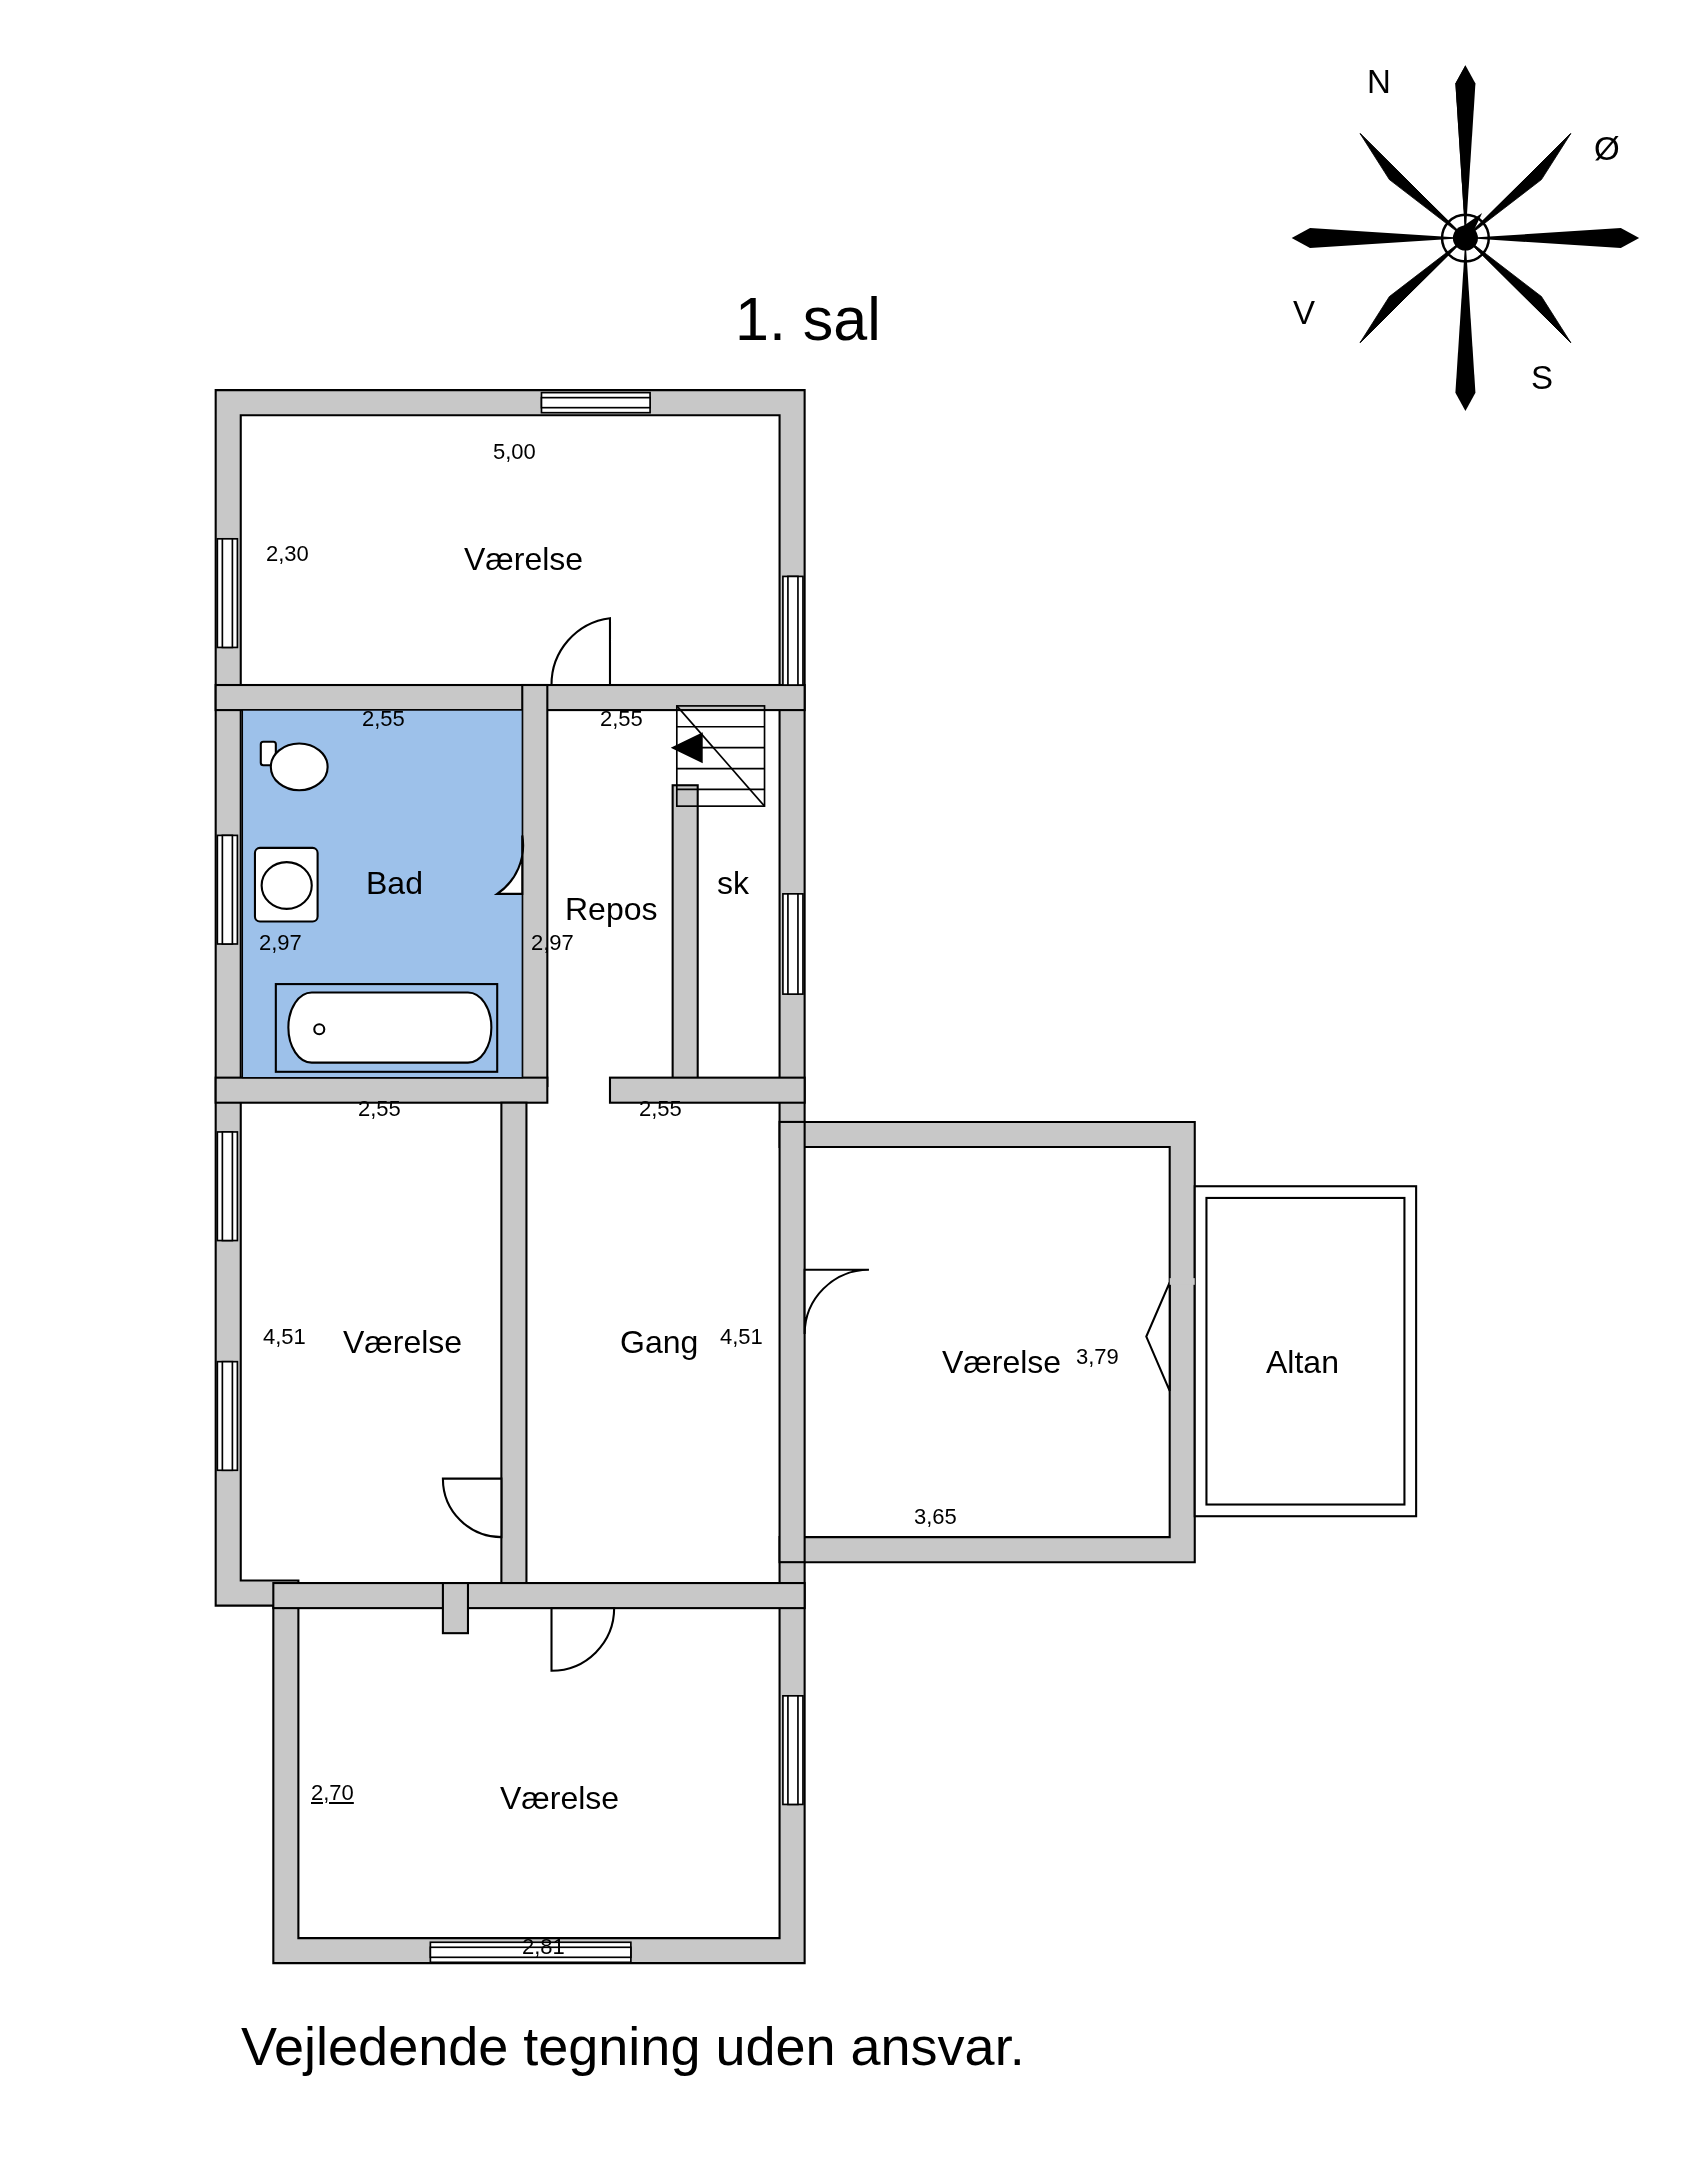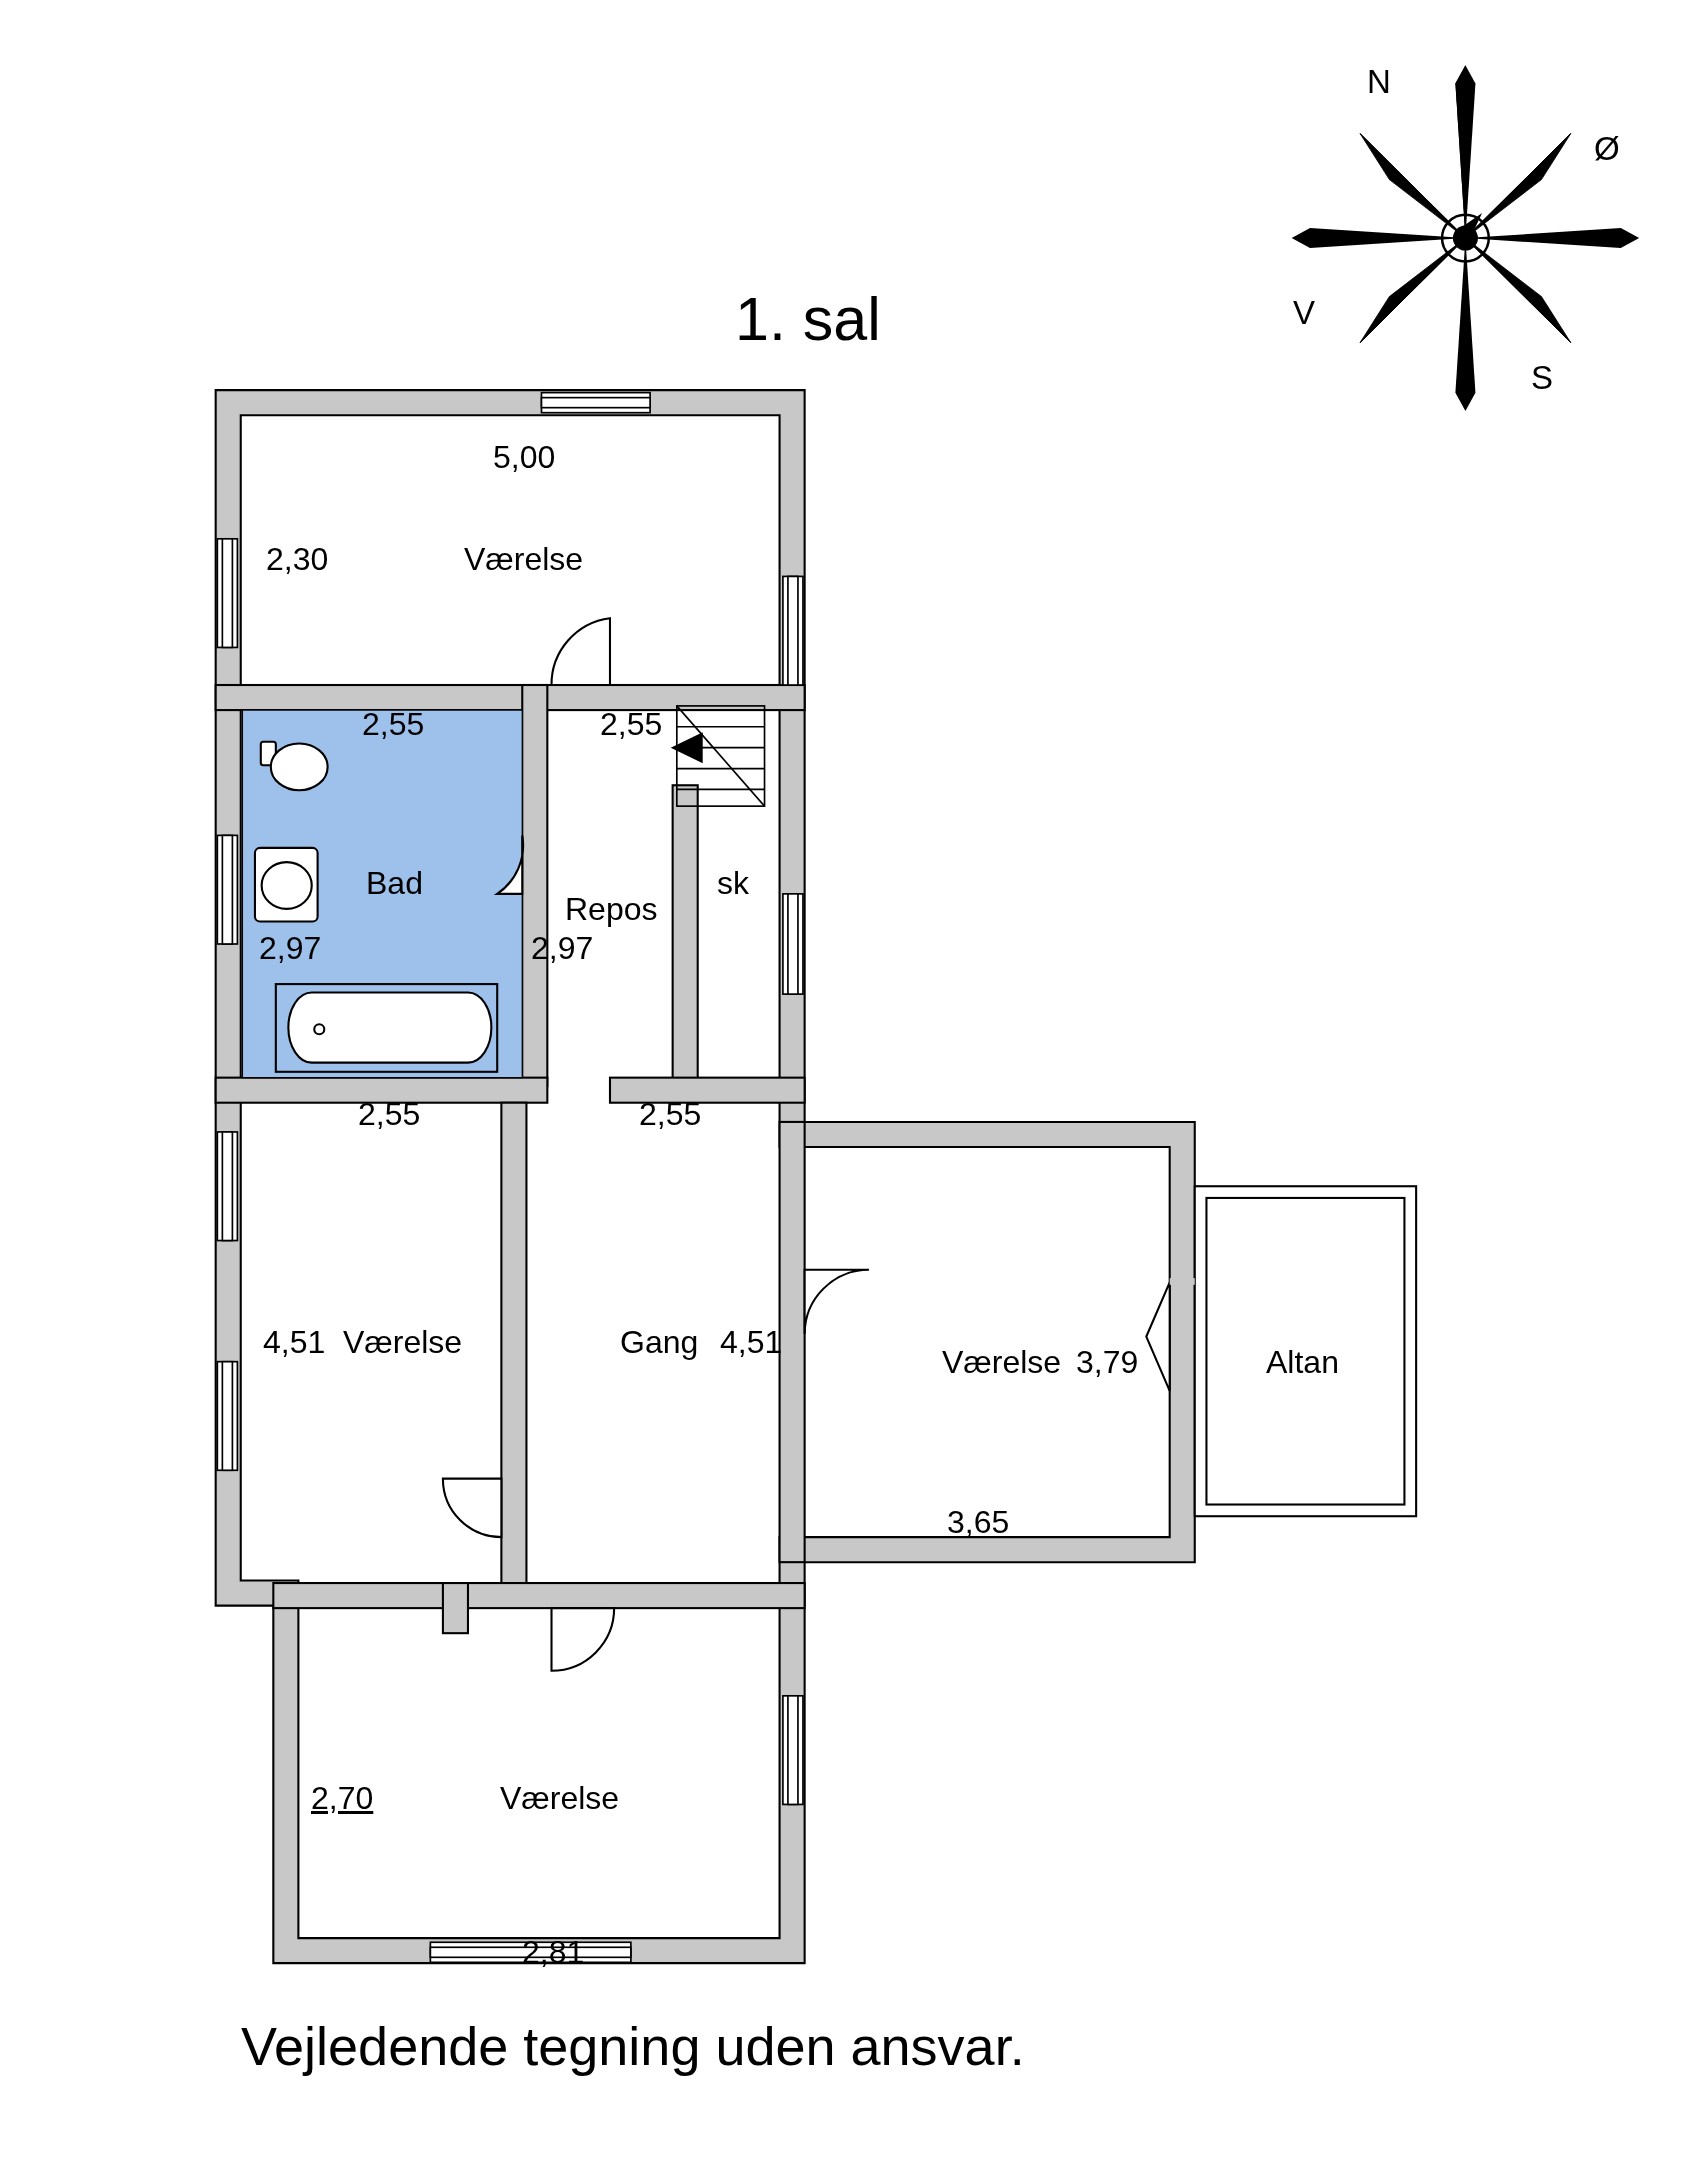--- a/index.html
+++ b/index.html
@@ -28,21 +28,21 @@
     font-size: 61px;
     left: 735px;
     top: 284px;
   }
   #disclaimer {
     font-size: 54px;
     left: 241px;
     top: 2015px;
   }
   .room-label { font-size: 32px; }
-  .dim-label { font-size: 32px; }
+  .dim-label { font-size: 22px; }
   .compass-label { font-size: 33px; }
   svg { position: absolute; left: 0; top: 0; }
 </style>
 </head>
 <body>
 
 <div id="page">
 
   <div class="txt" id="title">1. sal</div>
 
@@ -221,21 +221,21 @@
   <div class="txt room-label" style="left:717px; top:865px;">sk</div>
 
   <div class="txt room-label" style="left:343px; top:1324px;">Værelse</div>
   <div class="txt dim-label" style="left:263px; top:1324px;">4,51</div>
 
   <div class="txt room-label" style="left:620px; top:1324px;">Gang</div>
   <div class="txt dim-label" style="left:720px; top:1324px;">4,51</div>
 
   <div class="txt room-label" style="left:942px; top:1344px;">Værelse</div>
   <div class="txt dim-label" style="left:1076px; top:1344px;">3,79</div>
-  <div class="txt dim-label" style="left:947px; top:1504px;text-align:right;">3,65</div>
+  <div class="txt dim-label" style="left:914px; top:1504px;text-align:right;">3,65</div>
 
   <div class="txt room-label" style="left:1266px; top:1344px;">Altan</div>
 
   <div class="txt room-label" style="left:500px; top:1780px;">Værelse</div>
   <div class="txt dim-label" style="left:311px; top:1780px;text-decoration:underline;">2,70</div>
   <div class="txt dim-label" style="left:522px; top:1934px;">2,81</div>
 
   <div class="txt compass-label" style="left:1367px; top:63px;">N</div>
   <div class="txt compass-label" style="left:1594px; top:130px;">Ø</div>
   <div class="txt compass-label" style="left:1531px; top:359px;">S</div>

